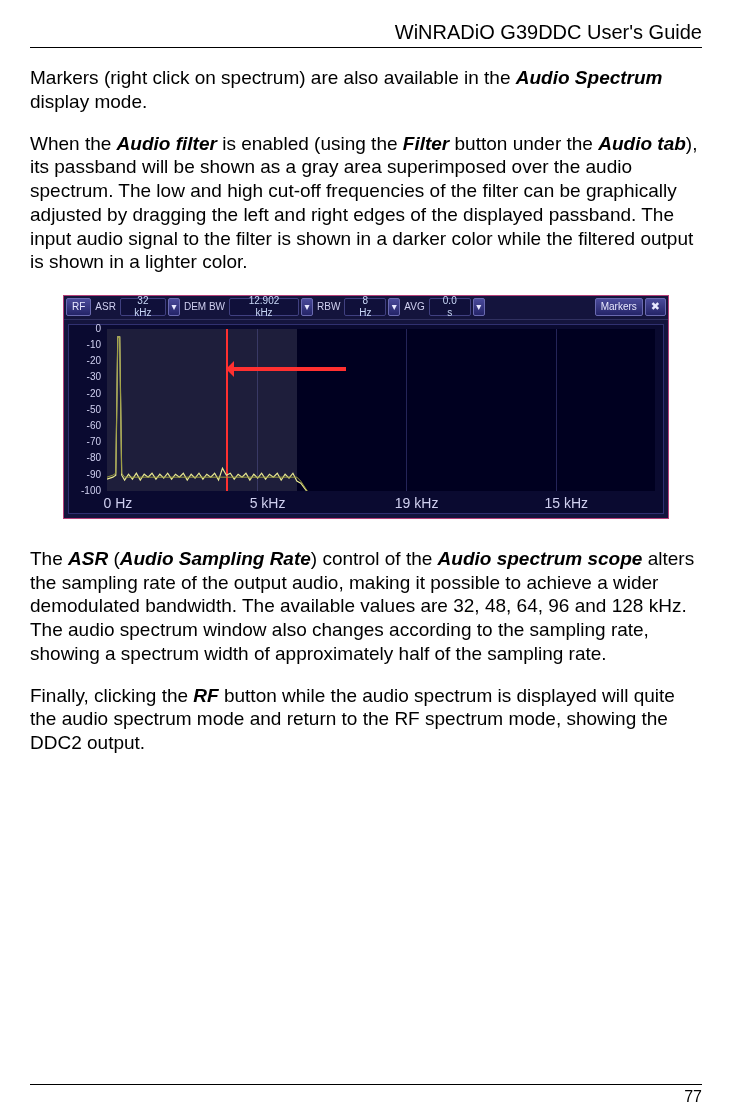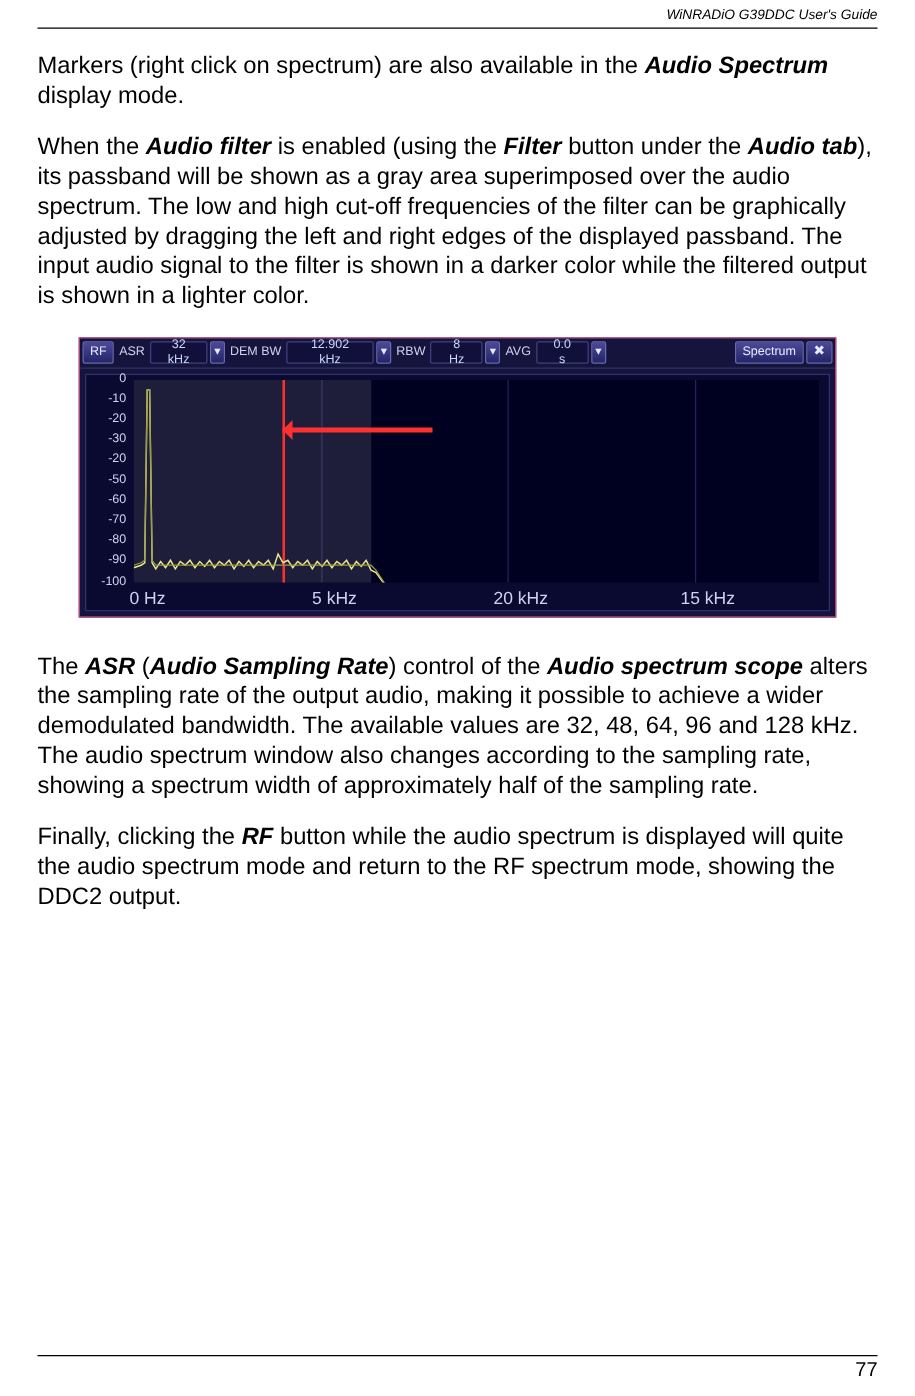--- a/index.html
+++ b/index.html
@@ -9,23 +9,22 @@
     background: #fff;
     font-family: Arial, Helvetica, sans-serif;
     font-size: 19px;
     line-height: 1.25;
     color: #000;
     position: relative;
     padding: 0 30px;
   }
   .header {
     text-align: right;
-    font-style: italic;
-    font-size: 11px;
-    padding-top: 6px;
+    font-size: 20px;
+    padding-top: 20px;
     margin-bottom: 2px;
   }
   .hr-top { border: none; border-top: 1px solid #000; margin-bottom: 18px; }
   .para { margin-bottom: 18px; text-align: left; }
   .bi { font-weight: bold; font-style: italic; }
   .figure-wrap { text-align: center; margin: 10px 0 28px 0; }
   .figure {
     display: inline-block;
     border: 1px solid #b53f78;
     background: #14143d;
@@ -133,21 +132,21 @@
     <div class="tb-lbl">DEM BW</div>
     <div class="tb-val" style="width:70px">12.902 kHz</div>
     <div class="tb-btn tb-dd">▾</div>
     <div class="tb-lbl">RBW</div>
     <div class="tb-val" style="width:40px">8 Hz</div>
     <div class="tb-btn tb-dd">▾</div>
     <div class="tb-lbl">AVG</div>
     <div class="tb-val" style="width:28px">0.0 s</div>
     <div class="tb-btn tb-dd">▾</div>
     <div style="flex:1"></div>
-    <div class="tb-btn">Spectrum</div>
+    <div class="tb-btn">Markers</div>
     <div class="tb-btn tb-wrench">✖</div>
   </div>
   <div class="plot">
     <div class="marker-text">4.000 kHz [  -86 dB]</div>
     <div class="y-ticks">
       <div class="y-tick" style="top:0%">0</div>
       <div class="y-tick" style="top:10%">-10</div>
       <div class="y-tick" style="top:20%">-20</div>
       <div class="y-tick" style="top:30%">-30</div>
       <div class="y-tick" style="top:40%">-20</div>
@@ -166,21 +165,21 @@
       <div class="marker-line"></div>
       <div class="arrow"></div>
       <svg class="spectrum-svg" viewBox="0 0 560 164" preserveAspectRatio="none">
         <polyline points="0,152 6,150 9,148 11,8 13,8 15,148 18,153 22,147 26,152 30,146 34,153 38,147 42,150 46,146 50,152 54,147 58,151 62,146 66,152 70,147 74,150 78,146 82,153 86,147 90,151 94,146 98,152 102,147 106,150 110,146 114,153 118,141 122,148 126,146 130,152 134,147 138,150 142,146 146,153 150,147 154,151 158,146 162,152 166,147 170,150 174,146 178,153 182,147 186,151 190,146 194,154 198,156 210,172 560,172" fill="none" stroke="#e8e890" stroke-width="1.2"></polyline>
         <polyline points="0,150 6,148 9,146 11,8 13,8 15,146 18,150 194,150 198,154 210,172 560,172" fill="none" stroke="#9c9c40" stroke-width="1"></polyline>
       </svg>
     </div>
     <div class="x-ticks">
       <div class="x-tick" style="left:2%">0 Hz</div>
       <div class="x-tick" style="left:29.3%">5 kHz</div>
-      <div class="x-tick" style="left:56.5%">20 kHz</div>
+      <div class="x-tick" style="left:56.5%">19 kHz</div>
       <div class="x-tick" style="left:83.8%">15 kHz</div>
     </div>
   </div>
 </div>
 </div>
 
 <p class="para">
   <span>The </span><span class="bi">ASR</span><span> (</span><span class="bi">Audio Sampling Rate</span><span>) control of the </span><span class="bi">Audio spectrum scope</span><span> alters the sampling rate of the output audio, making it possible to achieve a wider demodulated bandwidth. The available values are 32, 48, 64, 96 and 128 kHz. The audio spectrum window also changes according to the sampling rate, showing a spectrum width of approximately half of the sampling rate.</span>
 </p>
 

